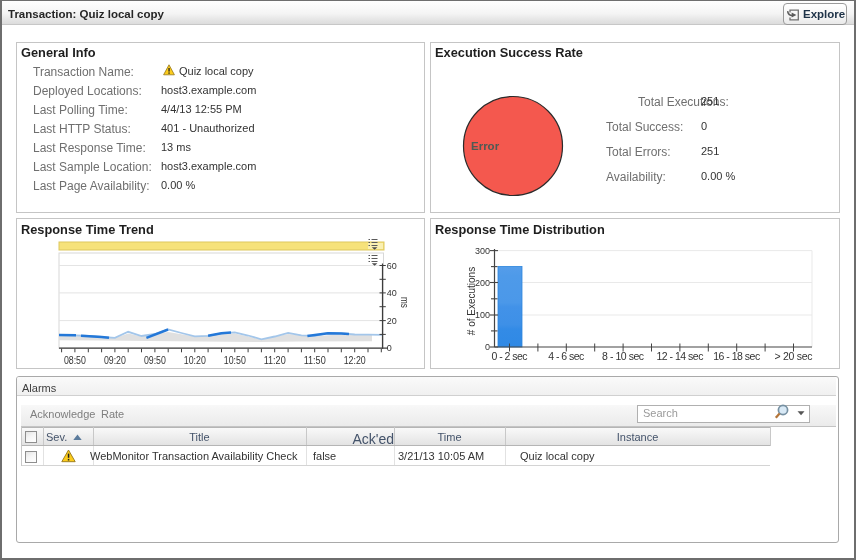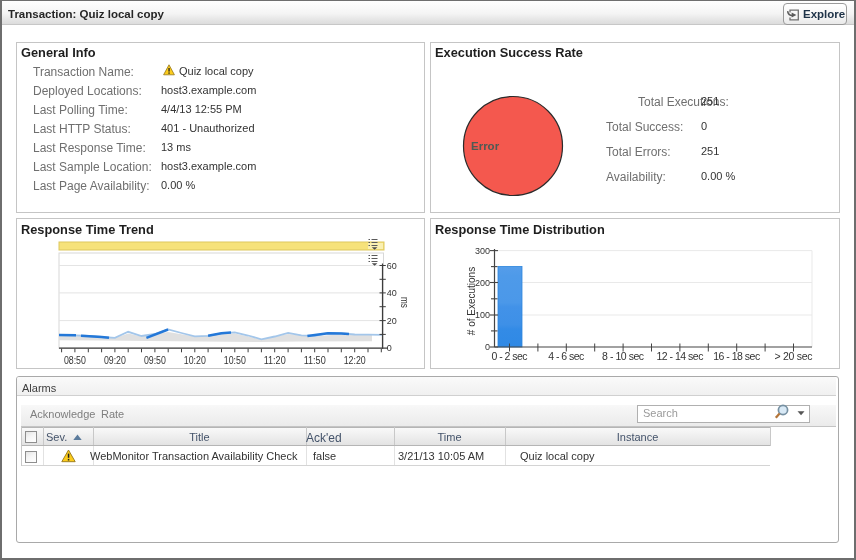--- a/index.html
+++ b/index.html
@@ -265,21 +265,21 @@
 <div class="abs" style="left:93px;top:427px;width:1px;height:18px;background:#c8c8c8"></div>
 <div class="abs" style="left:306px;top:427px;width:1px;height:18px;background:#c8c8c8"></div>
 <div class="abs" style="left:394px;top:427px;width:1px;height:18px;background:#c8c8c8"></div>
 <div class="abs" style="left:505px;top:427px;width:1px;height:18px;background:#c8c8c8"></div>
 <div class="abs" style="left:770px;top:427px;width:1px;height:19px;background:#c8c8c8"></div>
 <div class="abs" style="left:46px;top:431px;font-size:11px;color:#44536a">Sev.</div>
 <svg class="abs" style="left:73px;top:434px" width="9" height="7" viewBox="0 0 9 7">
     <path d="M4.5,0.5 L8.7,6 L0.3,6 Z" fill="#5b7b9c"></path>
   </svg>
 <div class="abs" style="left:93px;top:431px;width:213px;text-align:center;font-size:11px;color:#44536a">Title</div>
-<div class="abs" style="left:306px;top:431px;width:88px;text-align:left;font-size:12px;color:#44536a">Ack'ed</div>
+<div class="abs" style="left:306px;top:431px;width:88px;text-align:right;font-size:14px;color:#44536a">Ack'ed</div>
 <div class="abs" style="left:394px;top:431px;width:111px;text-align:center;font-size:11px;color:#44536a">Time</div>
 <div class="abs" style="left:505px;top:431px;width:265px;text-align:center;font-size:11px;color:#44536a">Instance</div>
 
 <div class="abs" style="left:25px;top:431px;width:10px;height:10px;border:1px solid #8e8e8e;background:linear-gradient(150deg,#e4e4e4 0%,#f5f5f5 45%,#ffffff 100%)"></div>
 
 <div class="abs" style="left:21px;top:446px;width:749px;height:19px;border-bottom:1px solid #d4d4d4;background:#fff"></div>
 <div class="abs" style="left:25px;top:451px;width:10px;height:10px;border:1px solid #8e8e8e;background:linear-gradient(150deg,#e4e4e4 0%,#f5f5f5 45%,#ffffff 100%)"></div>
 <div class="abs" style="left:21px;top:427px;width:1px;height:39px;background:#c8c8c8"></div>
 <div class="abs" style="left:43px;top:446px;width:1px;height:19px;background:#e2e2e2"></div>
 <div class="abs" style="left:93px;top:446px;width:1px;height:19px;background:#e2e2e2"></div>

